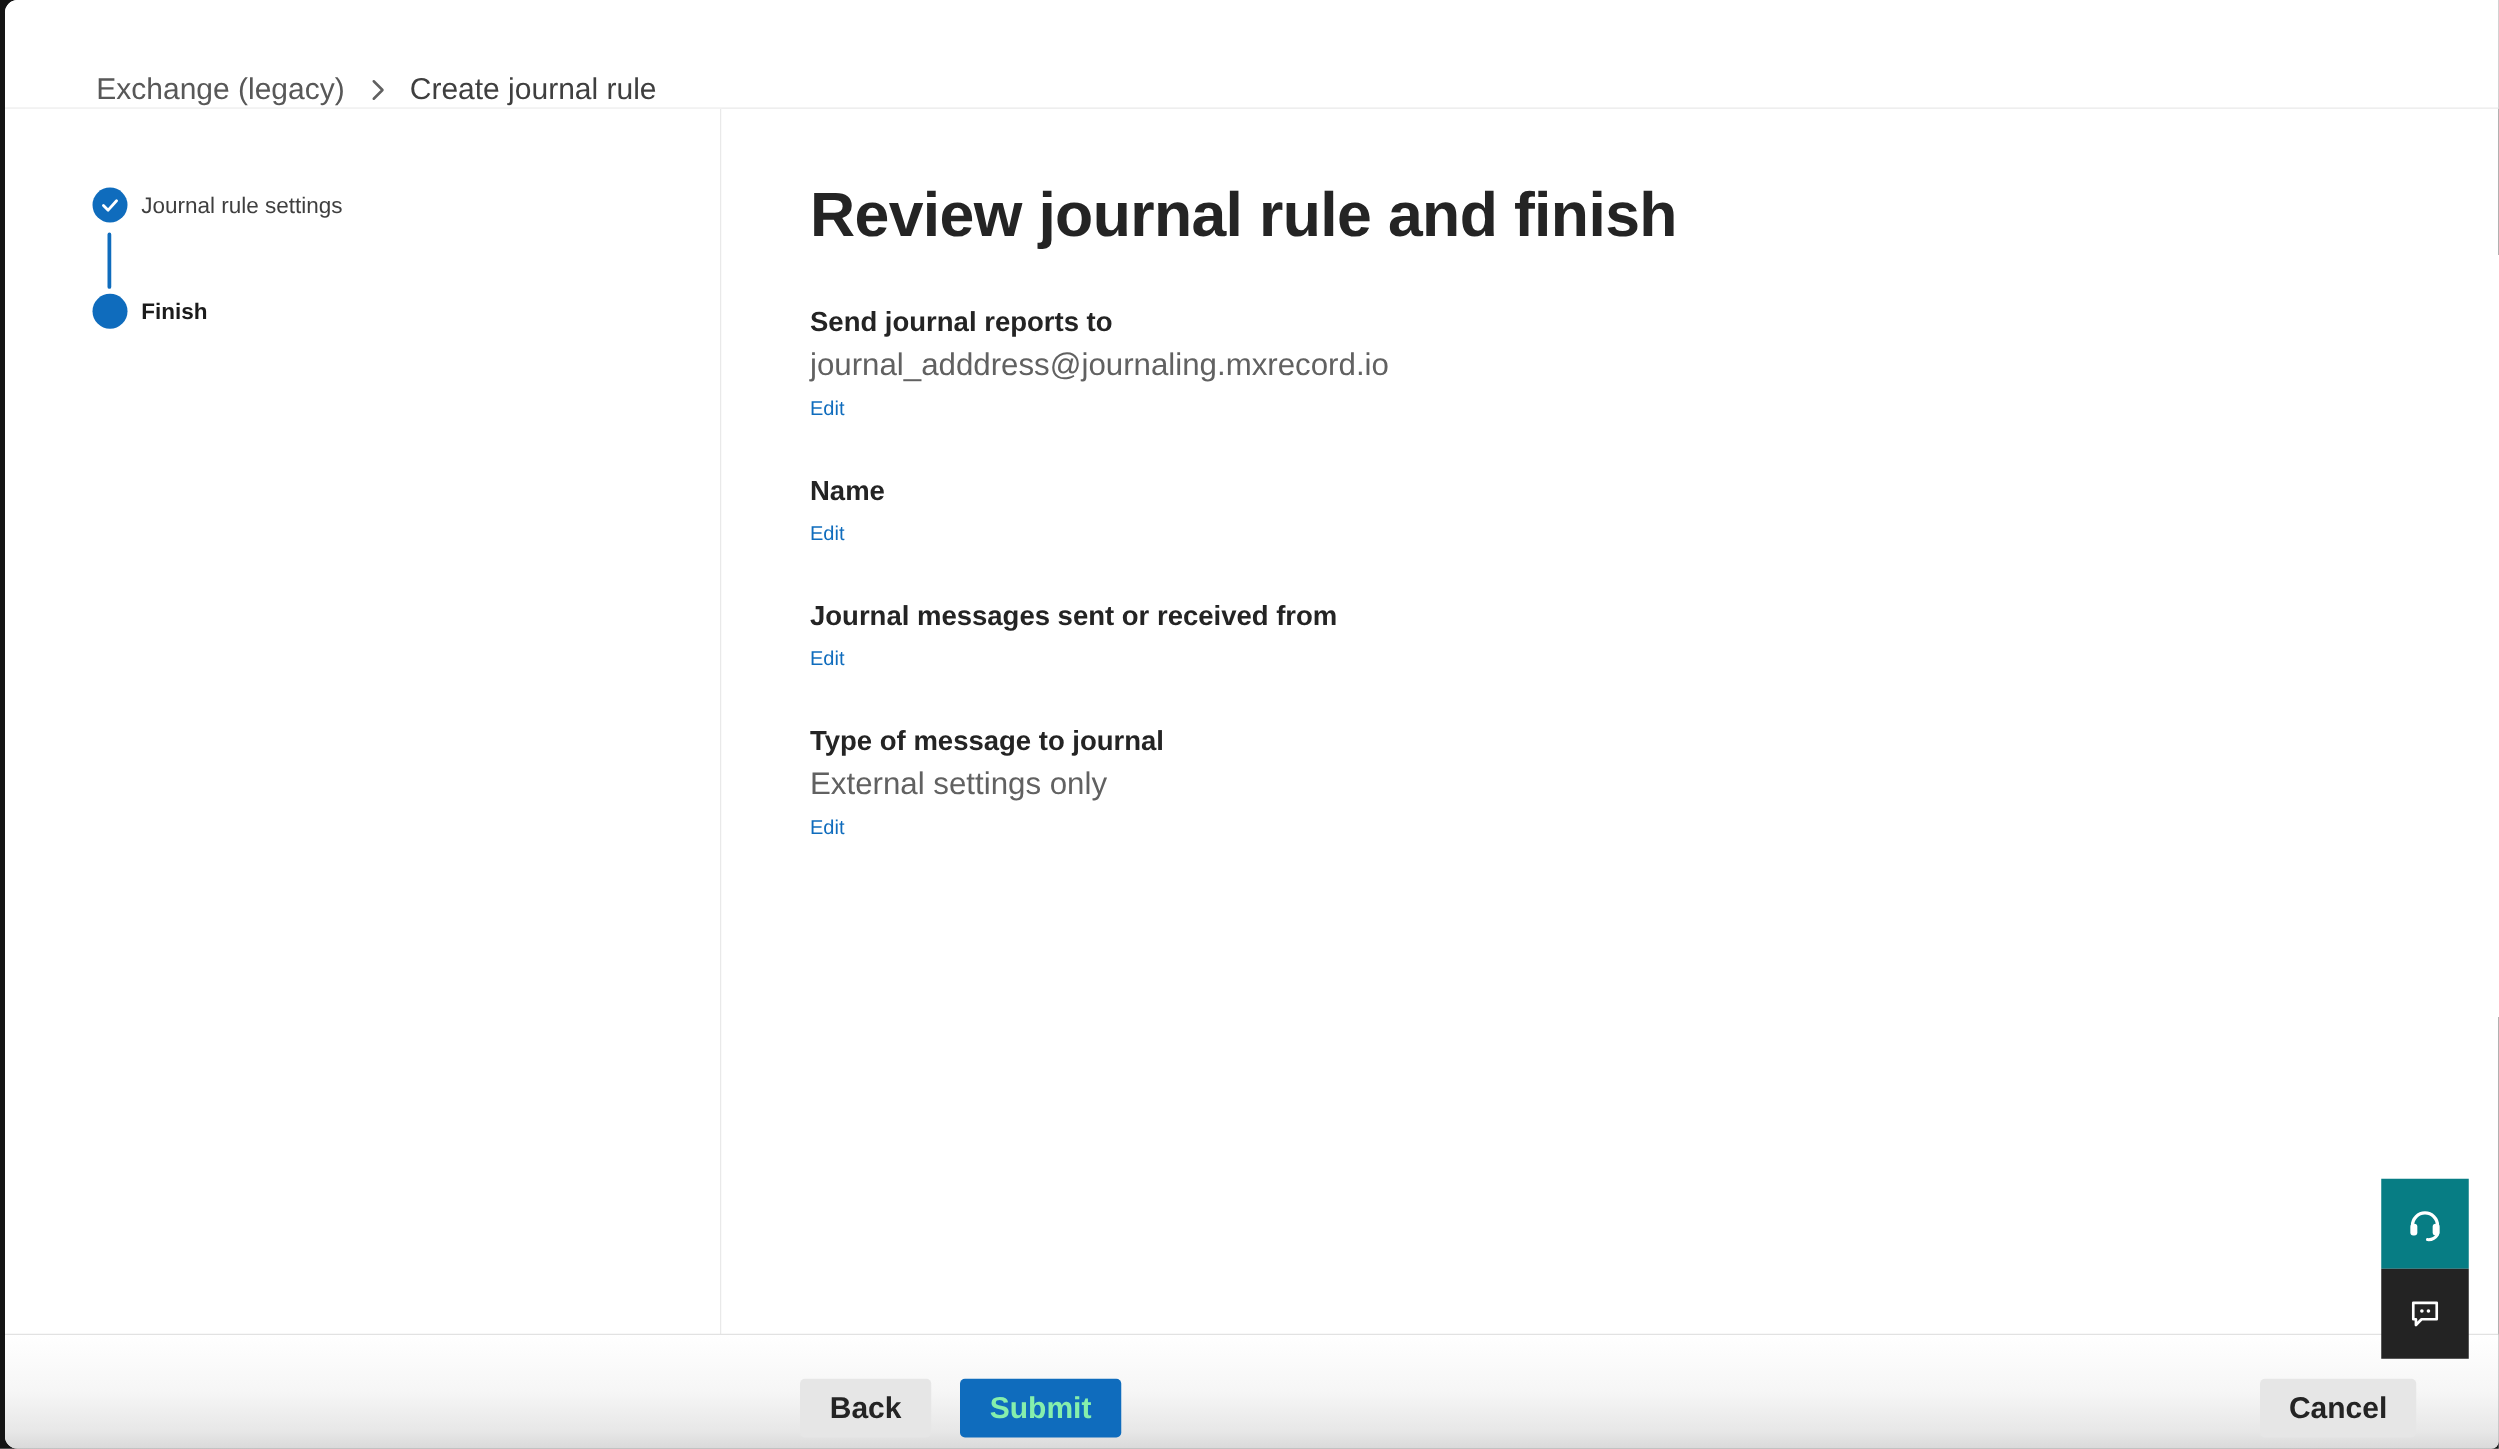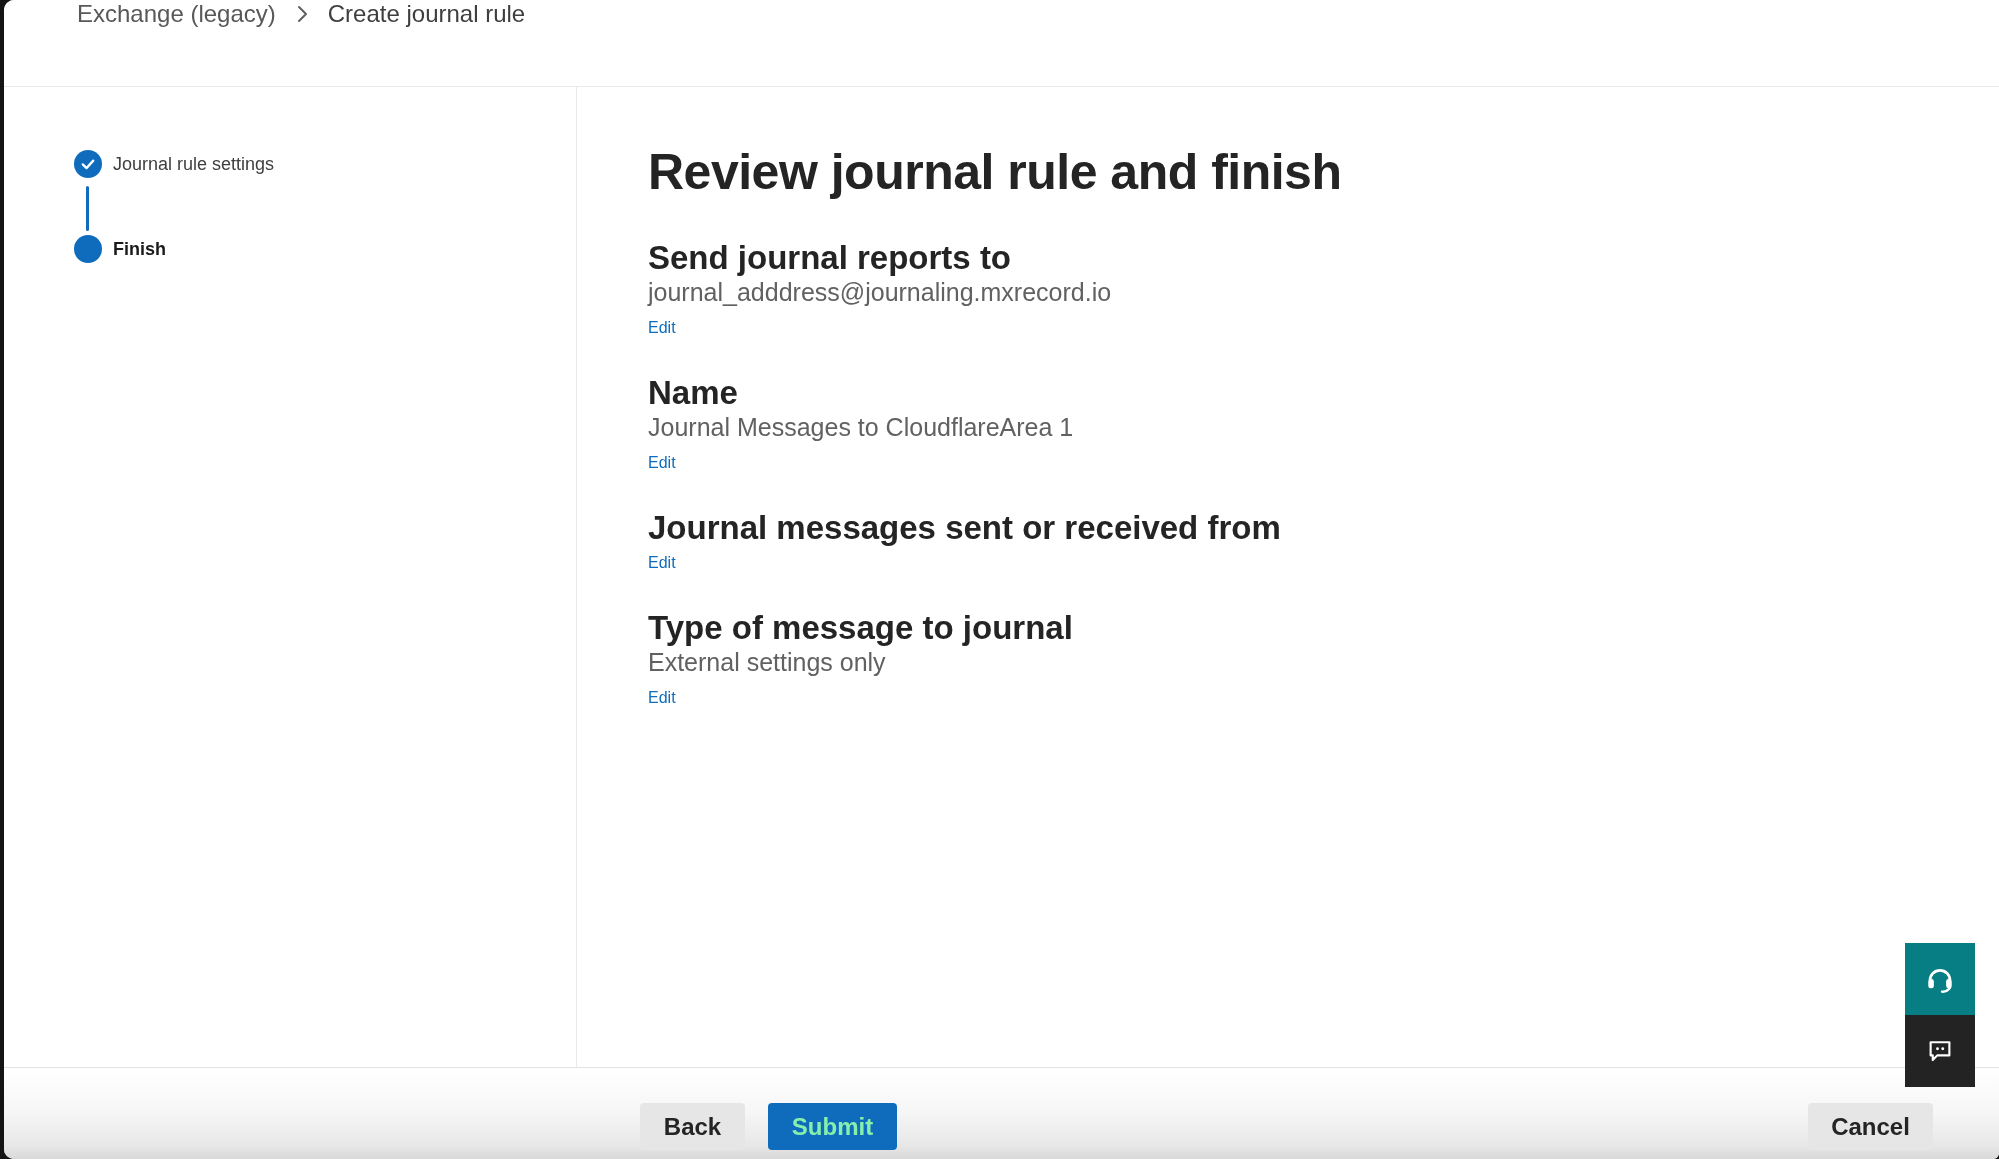--- a/index.html
+++ b/index.html
@@ -14,21 +14,21 @@
     position:absolute;top:0;left:4px;right:0;bottom:0;
     background:#ffffff;
     border-radius:10px 0 6px 10px;
     overflow:hidden;
   }
   
   .topbar{
     position:absolute;top:0;left:0;right:0;height:86px;
     background:#fff;
     border-bottom:1px solid var(--border,#e9e9e9);
-    display:flex;align-items:flex-start;
+    display:flex;align-items:flex-end;
   }
   .breadcrumb{display:flex;align-items:center;margin-left:73px;font-size:24px;}
   .crumb-link{color:#585858;text-decoration:none;cursor:pointer;}
   .crumb-sep{display:flex;align-items:center;margin:0 18px;}
   .crumb-current{color:#3f3f3f;}
   
   .sidebar{
     position:absolute;top:87px;left:0;width:572px;height:981px;
     background:#fff;border-right:1px solid var(--border,#e9e9e9);
   }
@@ -53,21 +53,21 @@
   .content{
     position:absolute;left:644px;top:86px;width:1140px;
   }
   .page-title{
     margin:56px 0 38px 0;
     font-size:50px;line-height:60px;font-weight:700;
     color:var(--text-primary,#242424);letter-spacing:-0.5px;
   }
   .review-section{margin-bottom:30px;}
   .sec-label{
-    font-size:33px;line-height:35px;font-weight:700;
+    font-size:22px;line-height:35px;font-weight:700;
     color:var(--text-primary,#242424);
   }
   .sec-value{
     font-size:25px;line-height:35px;
     color:var(--text-secondary,#616161);
   }
   .sec-value:empty{display:none;}
   .edit-link{
     display:inline-block;font-size:16px;line-height:35px;
     color:var(--accent,#0f6cbd);text-decoration:none;cursor:pointer;
@@ -136,21 +136,20 @@
     <h1 class="page-title">Review journal rule and finish</h1>
 
     <section class="review-section">
       <div class="sec-label">Send journal reports to</div>
       <div class="sec-value">journal_adddress@journaling.mxrecord.io</div>
       <a class="edit-link">Edit</a>
     </section>
 
     <section class="review-section">
       <div class="sec-label">Name</div>
-      <div class="sec-value">Journal Messages to CloudflareArea 1</div>
       <a class="edit-link">Edit</a>
     </section>
 
     <section class="review-section">
       <div class="sec-label">Journal messages sent or received from</div>
       
       <a class="edit-link">Edit</a>
     </section>
 
     <section class="review-section">

